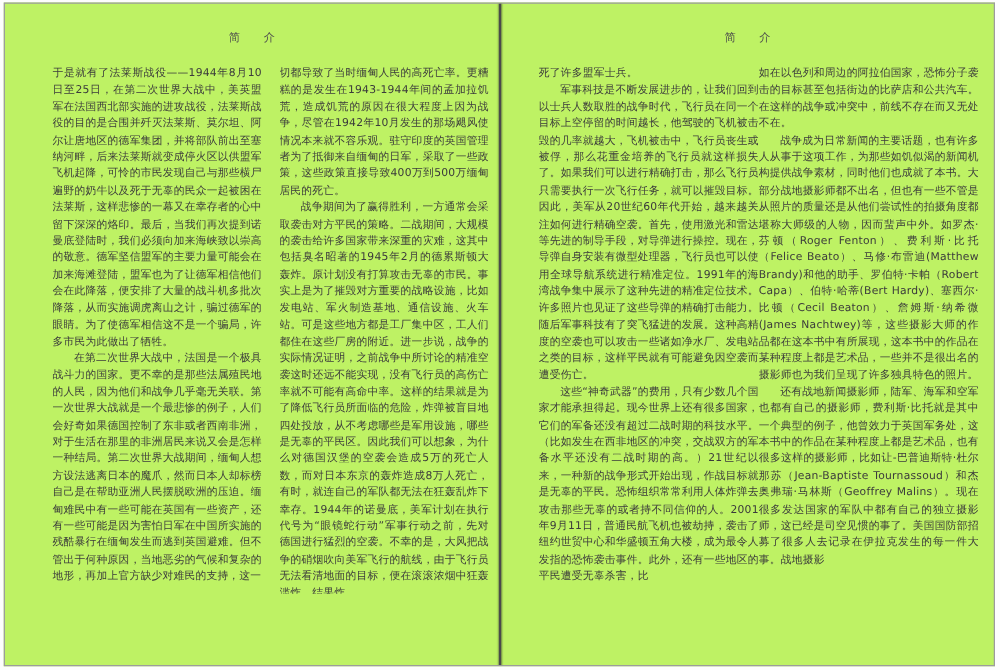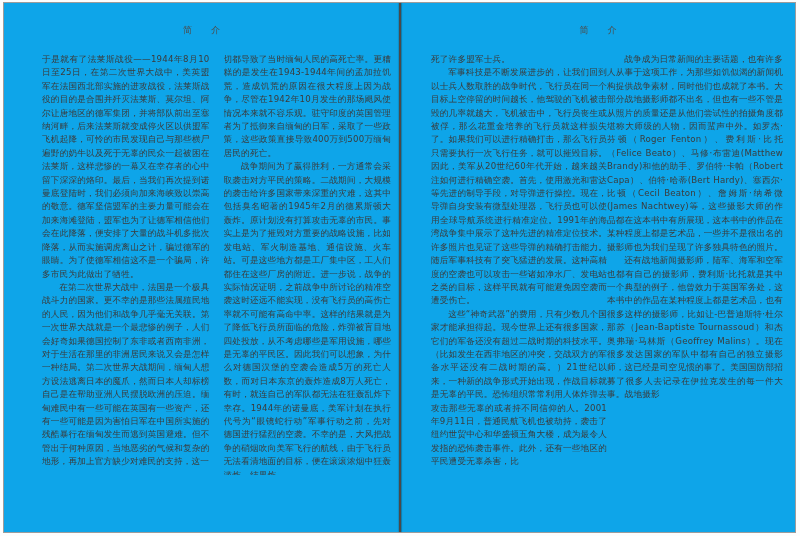--- a/index.html
+++ b/index.html
@@ -12,21 +12,21 @@
     overflow: hidden;
   }
   .spread {
     position: absolute;
     left: 3px;
     top: 2px;
     width: 793px;
     height: 531px;
     box-sizing: border-box;
     border: 1px solid #9c9c9c;
-    background: #0ea5e9;
+    background: #bef264;
   }
   .gutter-line {
     position: absolute;
     left: 395px;
     top: 0;
     bottom: 0;
     width: 2px;
     background: #4a4a4a;
     box-shadow: 1px 0 1px rgba(0,0,0,0.25), -1px 0 1px rgba(0,0,0,0.15);
   }
@@ -101,20 +101,21 @@
 
   <div class="page page-right">
     <div class="page-header">简 介</div>
     <div class="columns">
       <div class="column">
           <p class="block">死了许多盟军士兵。</p>
           <p class="block indent">军事科技是不断发展进步的，让我们回到以士兵人数取胜的战争时代，飞行员在同一个目标上空停留的时间越长，他驾驶的飞机被击毁的几率就越大，飞机被击中，飞行员丧生或被俘，那么花重金培养的飞行员就这样损失了。如果我们可以进行精确打击，那么飞行员只需要执行一次飞行任务，就可以摧毁目标。因此，美军从20世纪60年代开始，越来越关注如何进行精确空袭。首先，使用激光和雷达等先进的制导手段，对导弹进行操控。现在，导弹自身安装有微型处理器，飞行员也可以使用全球导航系统进行精准定位。1991年的海湾战争集中展示了这种先进的精准定位技术。许多照片也见证了这些导弹的精确打击能力。随后军事科技有了突飞猛进的发展。这种高精度的空袭也可以攻击一些诸如净水厂、发电站之类的目标，这样平民就有可能避免因空袭而遭受伤亡。</p>
           <p class="block indent">这些“神奇武器”的费用，只有少数几个国家才能承担得起。现今世界上还有很多国家，它们的军备还没有超过二战时期的科技水平。（比如发生在西非地区的冲突，交战双方的军备水平还没有二战时期的高。）21世纪以来，一种新的战争形式开始出现，作战目标就是无辜的平民。恐怖组织常常利用人体炸弹去攻击那些无辜的或者持不同信仰的人。2001年9月11日，普通民航飞机也被劫持，袭击了纽约世贸中心和华盛顿五角大楼，成为最令人发指的恐怖袭击事件。此外，还有一些地区的平民遭受无辜杀害，比</p>
         </div>
       <div class="column">
+          <p class="block">如在以色列和周边的阿拉伯国家，恐怖分子袭击的目标甚至包括街边的比萨店和公共汽车。在这样的战争或冲突中，前线不存在而又无处不在。</p>
           <p class="block indent">战争成为日常新闻的主要话题，也有许多人从事于这项工作，为那些如饥似渴的新闻机构提供战争素材，同时他们也成就了本书。大部分战地摄影师都不出名，但也有一些不管是从照片的质量还是从他们尝试性的拍摄角度都堪称大师级的人物，因而蜚声中外。如罗杰·芬顿（Roger Fenton）、费利斯·比托（Felice Beato）、马修·布雷迪(Matthew Brandy)和他的助手、罗伯特·卡帕（Robert Capa）、伯特·哈蒂(Bert Hardy)、塞西尔·比顿（Cecil Beaton）、詹姆斯·纳希微(James Nachtwey)等，这些摄影大师的作品都在这本书中有所展现，这本书中的作品在某种程度上都是艺术品，一些并不是很出名的摄影师也为我们呈现了许多独具特色的照片。</p>
           <p class="block indent">还有战地新闻摄影师，陆军、海军和空军也都有自己的摄影师，费利斯·比托就是其中一个典型的例子，他曾效力于英国军务处，这本书中的作品在某种程度上都是艺术品，也有很多这样的摄影师，比如让-巴普迪斯特·杜尔那苏（Jean-Baptiste Tournassoud）和杰奥弗瑞·马林斯（Geoffrey Malins）。现在很多发达国家的军队中都有自己的独立摄影师，这已经是司空见惯的事了。美国国防部招募了很多人去记录在伊拉克发生的每一件大事。战地摄影</p>
         </div>
     </div>
   </div>
 
   <div class="gutter-line"></div>
 
 </div>
 

